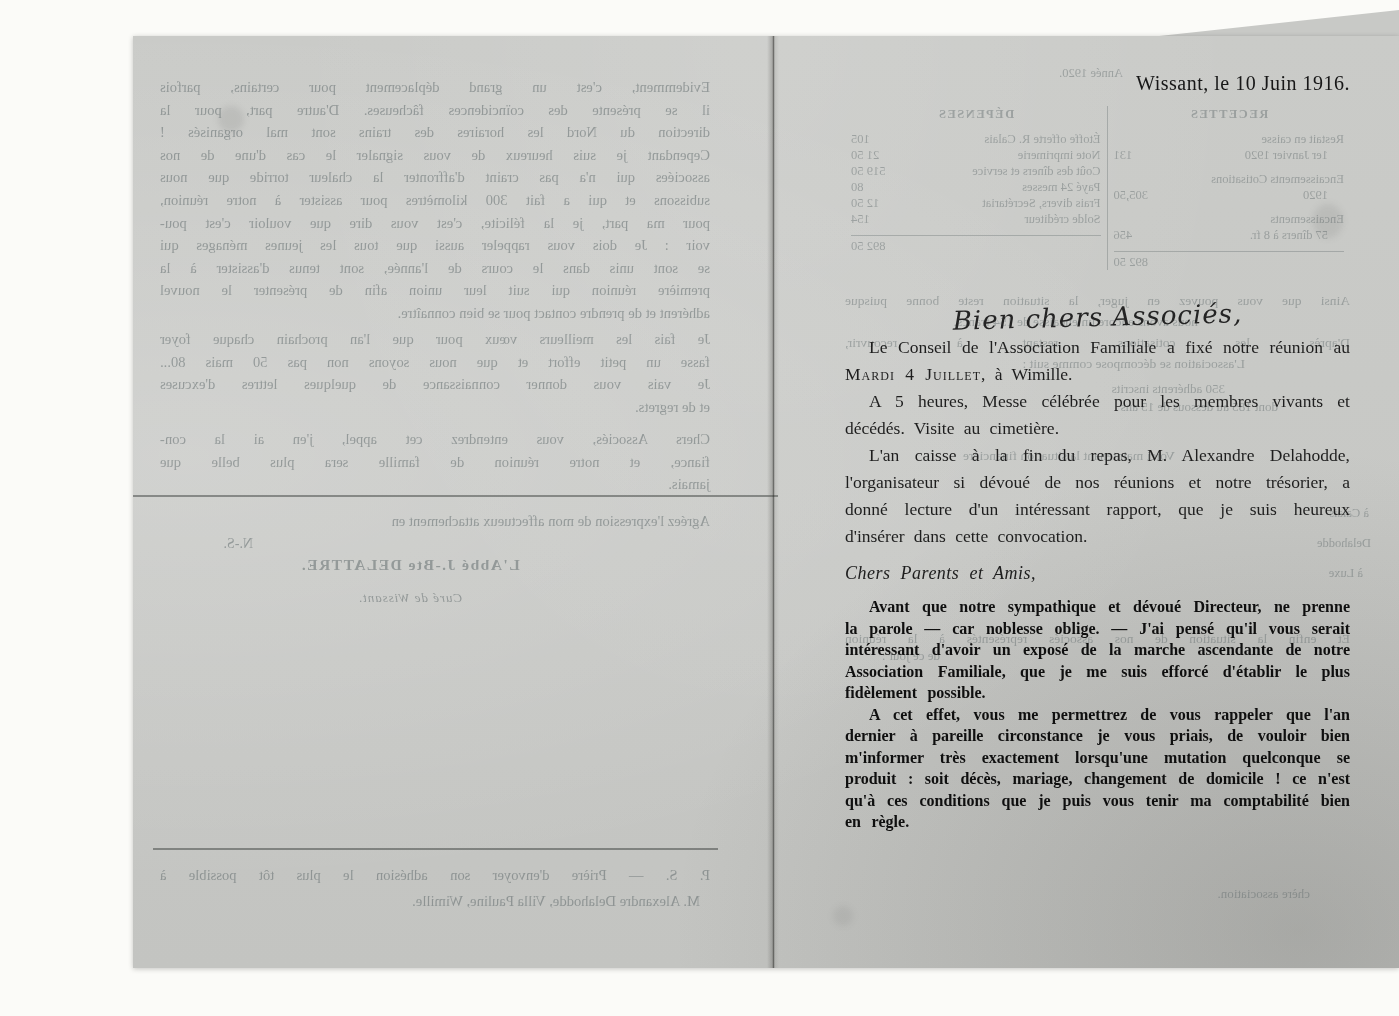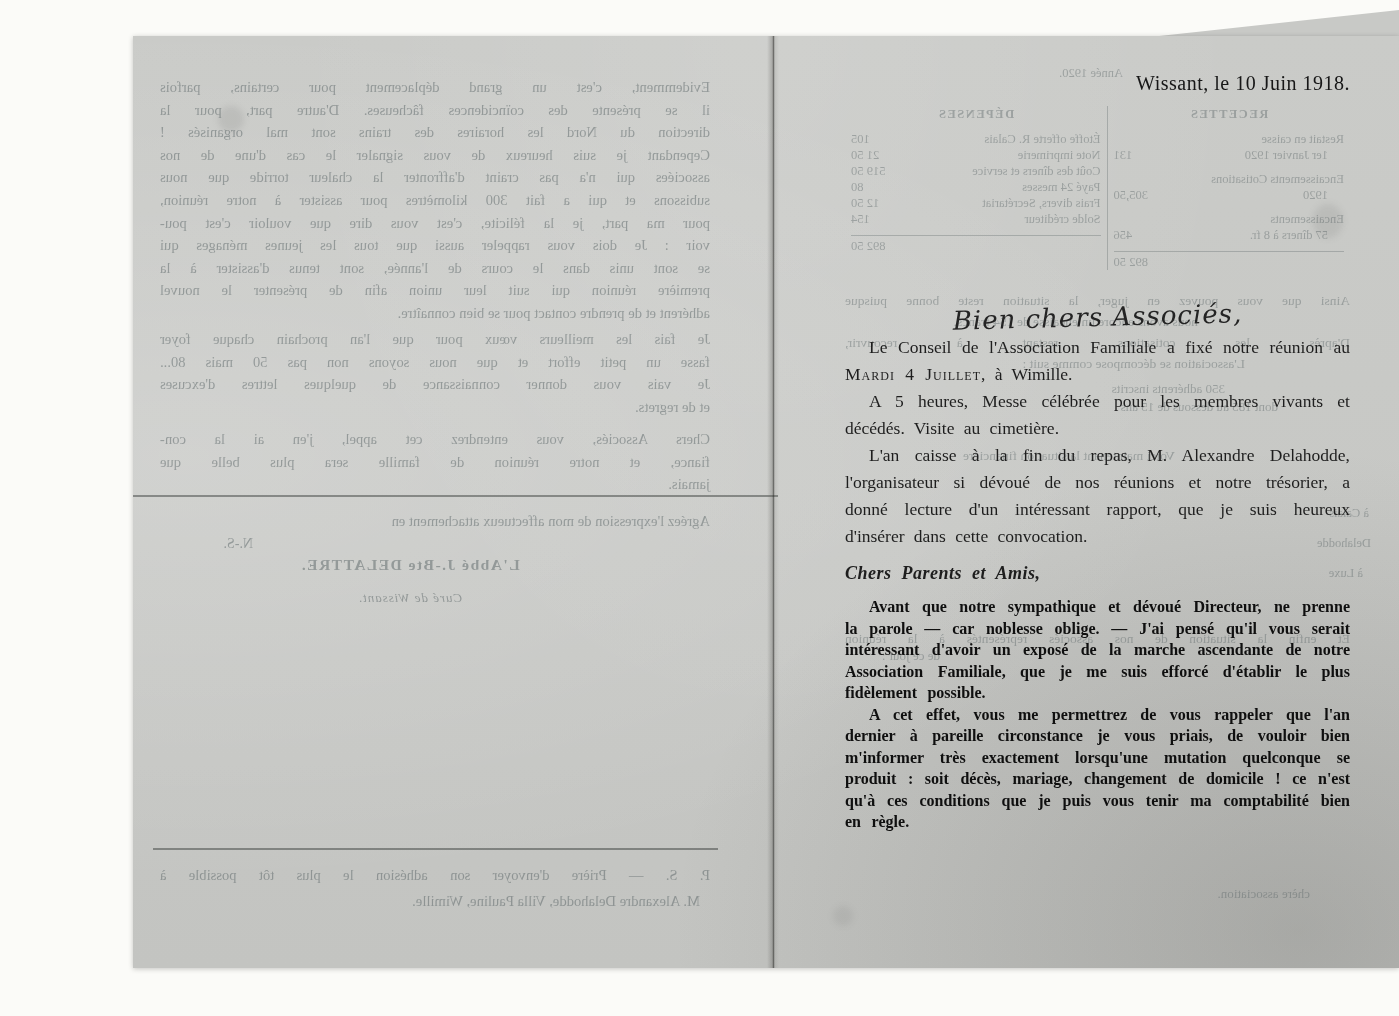--- a/index.html
+++ b/index.html
@@ -49,21 +49,21 @@
              font-size:20px;color:#171717;letter-spacing:.5px;}
   .salutation{position:absolute;left:72px;top:266px;width:505px;text-align:center;
               font-family:"DejaVu Serif",serif;font-style:italic;font-size:26px;color:#242424;
               transform:rotate(-1.5deg);letter-spacing:1px;}
   .main-text{position:absolute;left:72px;top:298px;width:505px;color:#1e1e1e;}
   .main-text p{margin:0;font-size:17.5px;line-height:27px;text-align:justify;
                text-indent:24px;word-spacing:.28em;}
   .main-text p.heavy{font-size:16px;line-height:21.5px;color:#0f0f0f;font-weight:bold;word-spacing:.4em;}
   .smallcaps{font-variant:small-caps;letter-spacing:1px;}
   .subhead{margin:10px 0 9px 0 !important;text-align:center;text-indent:0 !important;
-           font-style:italic;font-weight:bold;font-size:18px !important;letter-spacing:.5px;}
+           font-style:italic;font-weight:normal;font-size:18px !important;letter-spacing:.5px;}
 </style>
 </head>
 <body>
 
 <div class="scan">
   <div class="paper-wedge"></div>
   <div class="paper">
 
     <div class="page left">
 
@@ -193,21 +193,21 @@
       <div class="ghost faint gsmall" style="left:287px;top:345px;width:165px;text-align:left;font-size:13px;">350 adhérents inscrits</div>
       <div class="ghost faint gsmall" style="left:300px;top:363px;width:205px;text-align:left;font-size:13px;">dont 185 au dessous de 15 ans</div>
       <div class="ghost faint gline gleft" style="left:72px;top:409px;width:330px;font-size:13.5px;">Voici maintenant la situation financière</div>
       <div class="ghost faint gsmall" style="left:538px;top:470px;width:58px;text-align:left;">à Calais</div>
       <div class="ghost faint gsmall" style="left:532px;top:500px;width:66px;text-align:left;">Delahodde</div>
       <div class="ghost faint gsmall" style="left:540px;top:530px;width:50px;text-align:left;">à Luxe</div>
       <div class="ghost faint gline" style="left:72px;top:592px;width:505px;font-size:13.5px;">Et enfin la situation de nos associés représentés à la réunion</div>
       <div class="ghost faint gsmall" style="left:72px;top:612px;width:95px;text-align:left;font-size:13px;">de ce jour :</div>
       <div class="ghost faint gsmall" style="left:387px;top:850px;width:150px;text-align:left;font-size:13px;">chère association.</div>
 
-      <div class="date-line">Wissant, le 10 Juin 1918.</div>
+      <div class="date-line">Wissant, le 10 Juin 1916.</div>
 
       <div class="salutation">Bien chers Associés,</div>
 
       <div class="main-text">
         <p><span>Le Conseil de l'Association Familiale a fixé notre réunion au </span><span class="smallcaps">Mardi 4 Juillet</span><span>, à Wimille.</span></p>
         <p>A 5 heures, Messe célébrée pour les membres vivants et décédés. Visite au cimetière.</p>
         <p>L'an caisse à la fin du repas, M. Alexandre Delahodde, l'organisateur si dévoué de nos réunions et notre trésorier, a donné lecture d'un intéressant rapport, que je suis heureux d'insérer dans cette convocation.</p>
         <p class="subhead">Chers Parents et Amis,</p>
         <p class="heavy">Avant que notre sympathique et dévoué Directeur, ne prenne la parole — car noblesse oblige. — J'ai pensé qu'il vous serait intéressant d'avoir un exposé de la marche ascendante de notre Association Familiale, que je me suis efforcé d'établir le plus fidèlement possible.</p>
         <p class="heavy">A cet effet, vous me permettrez de vous rappeler que l'an dernier à pareille circonstance je vous priais, de vouloir bien m'informer très exactement lorsqu'une mutation quelconque se produit : soit décès, mariage, changement de domicile ! ce n'est qu'à ces conditions que je puis vous tenir ma comptabilité bien en règle.</p>

